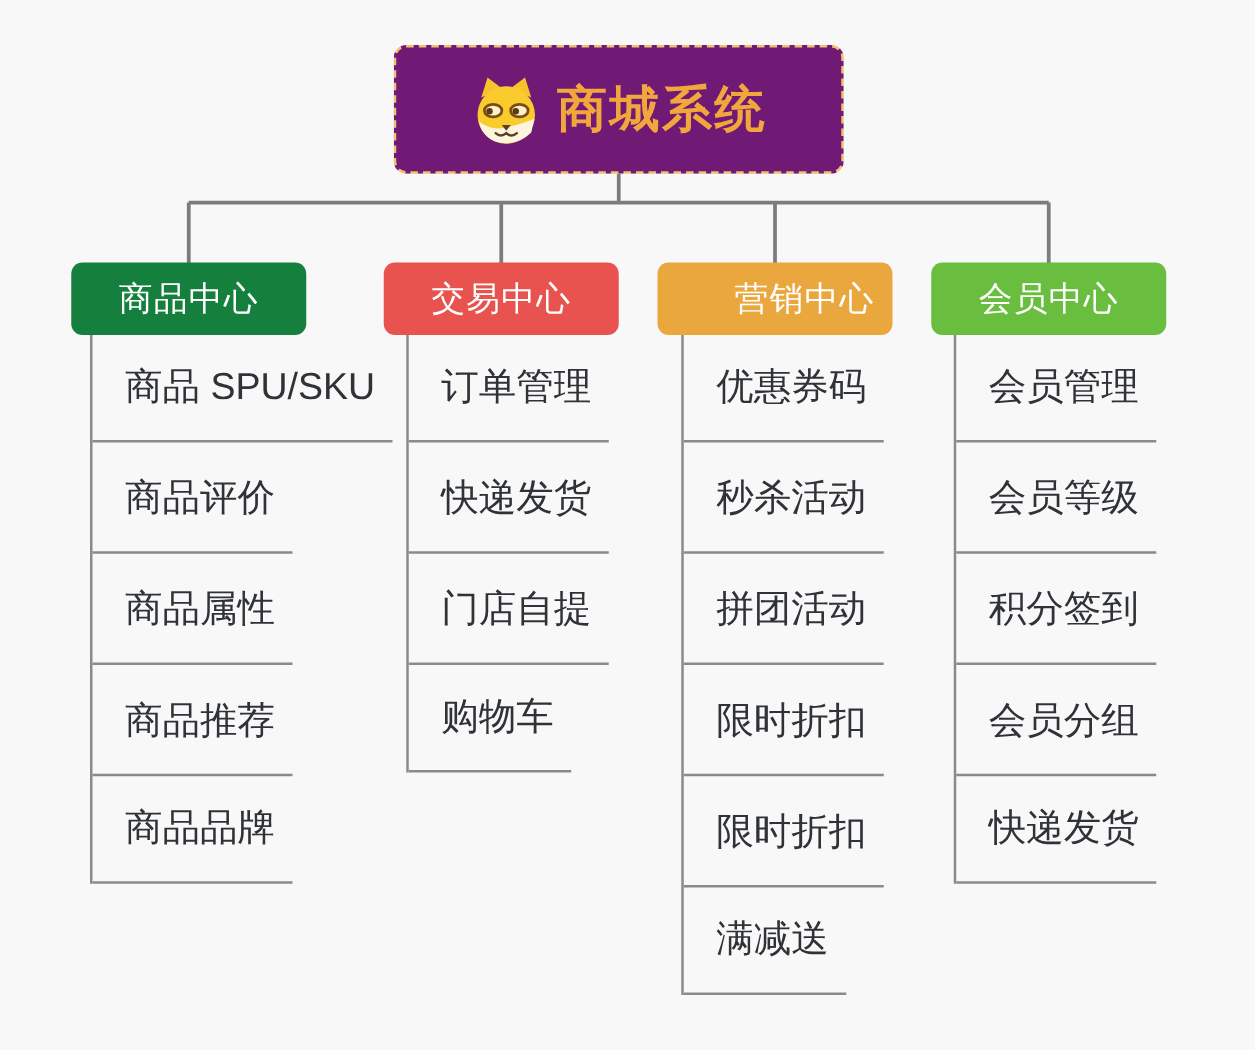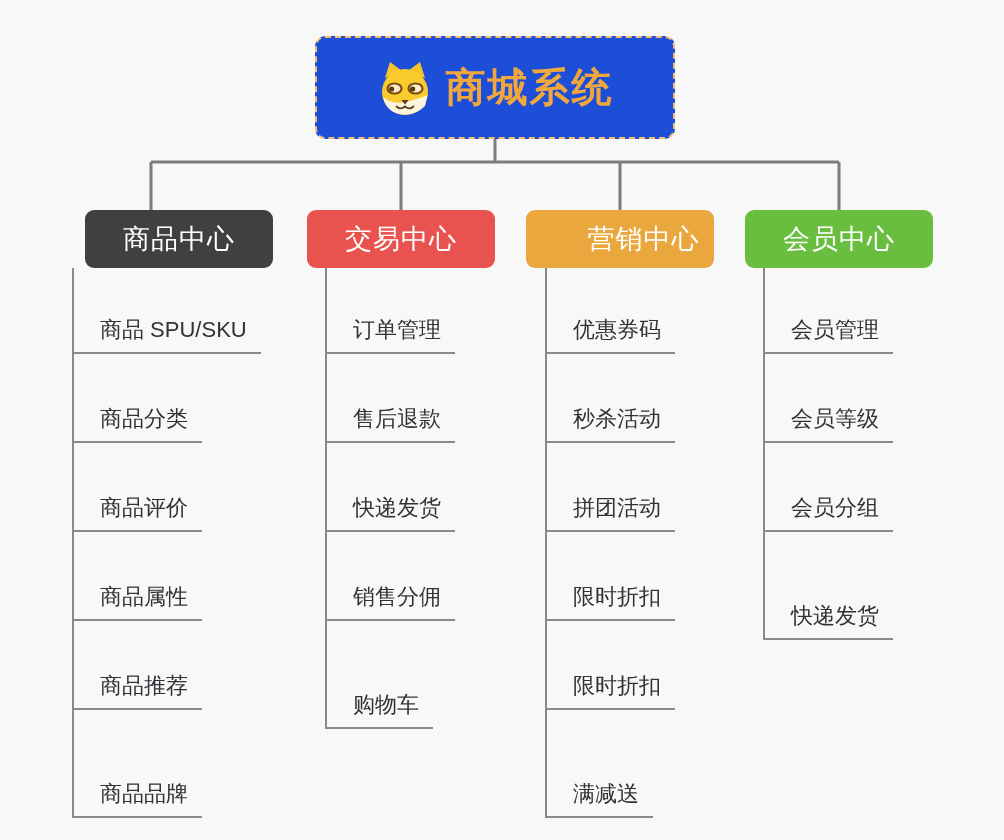--- a/index.html
+++ b/index.html
@@ -18,21 +18,21 @@
     stroke: var(--connector, #7c7c7c);
     stroke-width: 3;
     fill: none;
   }
 
   
   .root-node {
     position: absolute;
     left: 315px; top: 36px;
     width: 360px; height: 103px;
-    background: #1d4ed8;
+    background: #701a75;
     border: 2px dashed var(--root-border, #f5be6e);
     border-radius: 10px;
     display: flex;
     align-items: center;
     justify-content: center;
     gap: 13px;
   }
   .root-title {
     font-size: 40px;
     font-weight: bold;
@@ -69,28 +69,28 @@
   }
   .c0 { left: 72px; }
   .c1 { left: 325px; }
   .c2 { left: 545px; }
   .c3 { left: 763px; }
   .item {
     height: 89px;
     display: flex;
     align-items: flex-end;
     width: fit-content;
-    padding: 0 14px 7px 26px;
+    padding: 0 14px 22px 26px;
     border-bottom: 2px solid var(--branch-line, #8a8a8a);
-    font-size: 22px;
+    font-size: 30px;
     color: var(--item-text, #2f3236);
     white-space: nowrap;
   }
   .item:first-child { height: 86px; }
-  .item:last-child { height: 108px; }
+  .item:last-child { height: 86px; }
 </style>
 </head>
 <body>
 
 <div class="canvas">
 
   <svg class="connectors" width="1004" height="840" aria-hidden="true">
     <path d="M495 139 V162 M151 162 H839 M151 162 V211 M401 162 V211 M620 162 V211 M839 162 V211"></path>
   </svg>
 
@@ -105,51 +105,50 @@
         <ellipse cx="38.5" cy="29.5" rx="7" ry="5" fill="#FCF0CE" stroke="#7A4E12" stroke-width="2.2"></ellipse>
         <circle cx="14.6" cy="30" r="2.6" fill="#5F3A0A"></circle>
         <circle cx="35.6" cy="30" r="2.6" fill="#5F3A0A"></circle>
         <path d="M24.4 41 h7.2 l-3.6 4.6 z" fill="#5D4023"></path>
         <path d="M19.5 47.5 q4.2 3.8 8.5 0 q4.3 3.8 8.5 0" fill="none" stroke="#5D4023" stroke-width="1.8" stroke-linecap="round"></path>
       </svg>
     </span>
     <span class="root-title">商城系统</span>
   </div>
 
-  <div class="branch-box bb0" style="background-color: #404040; margin-left: 28px;">商品中心</div>
+  <div class="branch-box bb0" style="background-color: #15803d;">商品中心</div>
   <div class="branch-box bb1" style="background-color: rgb(232, 83, 79);">交易中心</div>
   <div class="branch-box bb2" style="background-color: rgb(233, 167, 62);">营销中心</div>
   <div class="branch-box bb3" style="background-color: rgb(106, 190, 63);">会员中心</div>
 
   <div class="column c0">
     <div class="item">商品 SPU/SKU</div>
-    <div class="item">商品分类</div>
     <div class="item">商品评价</div>
     <div class="item">商品属性</div>
     <div class="item">商品推荐</div>
     <div class="item">商品品牌</div>
   </div>
 
   <div class="column c1">
     <div class="item">订单管理</div>
-    <div class="item">售后退款</div>
     <div class="item">快递发货</div>
-    <div class="item">销售分佣</div>
+    <div class="item">门店自提</div>
     <div class="item">购物车</div>
   </div>
 
   <div class="column c2">
     <div class="item">优惠券码</div>
     <div class="item">秒杀活动</div>
     <div class="item">拼团活动</div>
     <div class="item">限时折扣</div>
     <div class="item">限时折扣</div>
     <div class="item">满减送</div>
   </div>
 
   <div class="column c3">
     <div class="item">会员管理</div>
     <div class="item">会员等级</div>
+    <div class="item">积分签到</div>
     <div class="item">会员分组</div>
     <div class="item">快递发货</div>
   </div>
 
 </div>
 
 </body></html>

